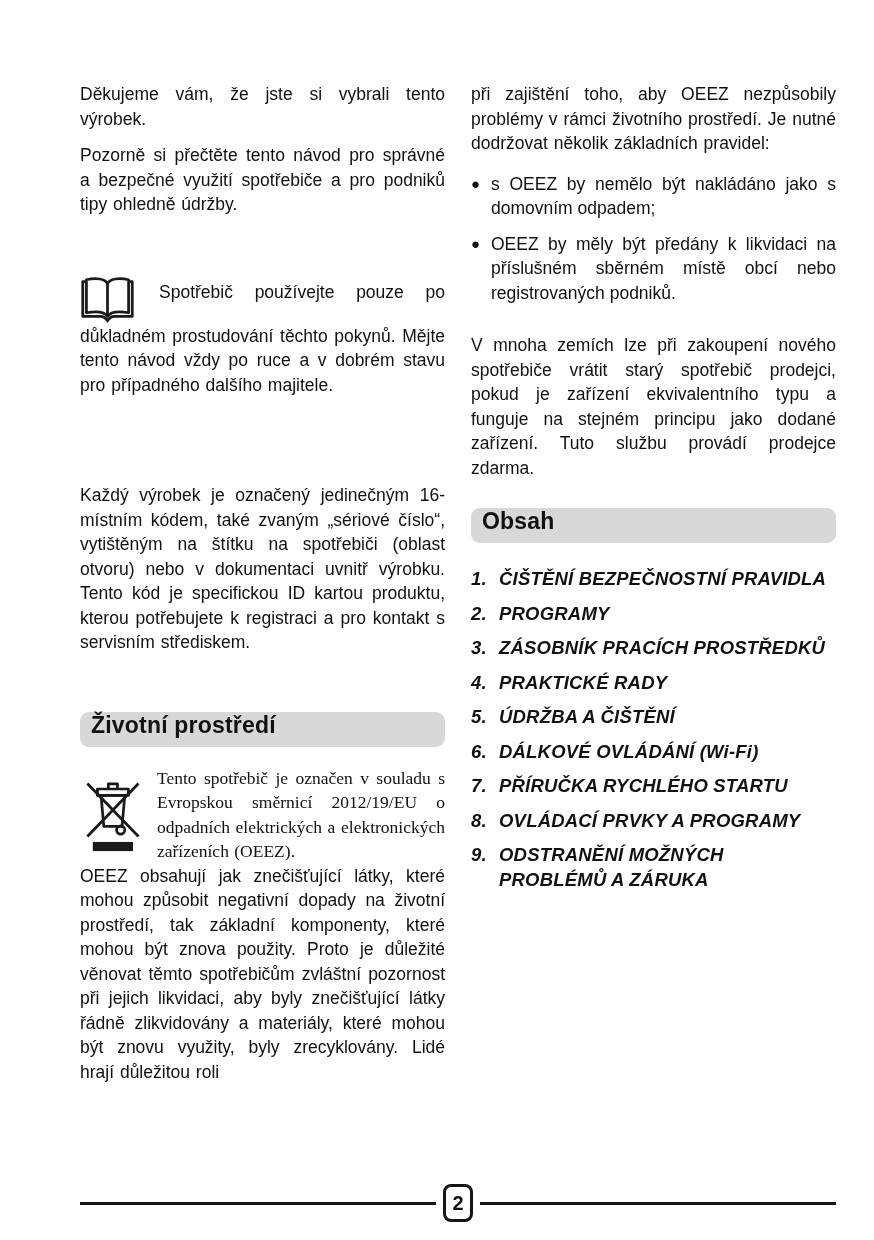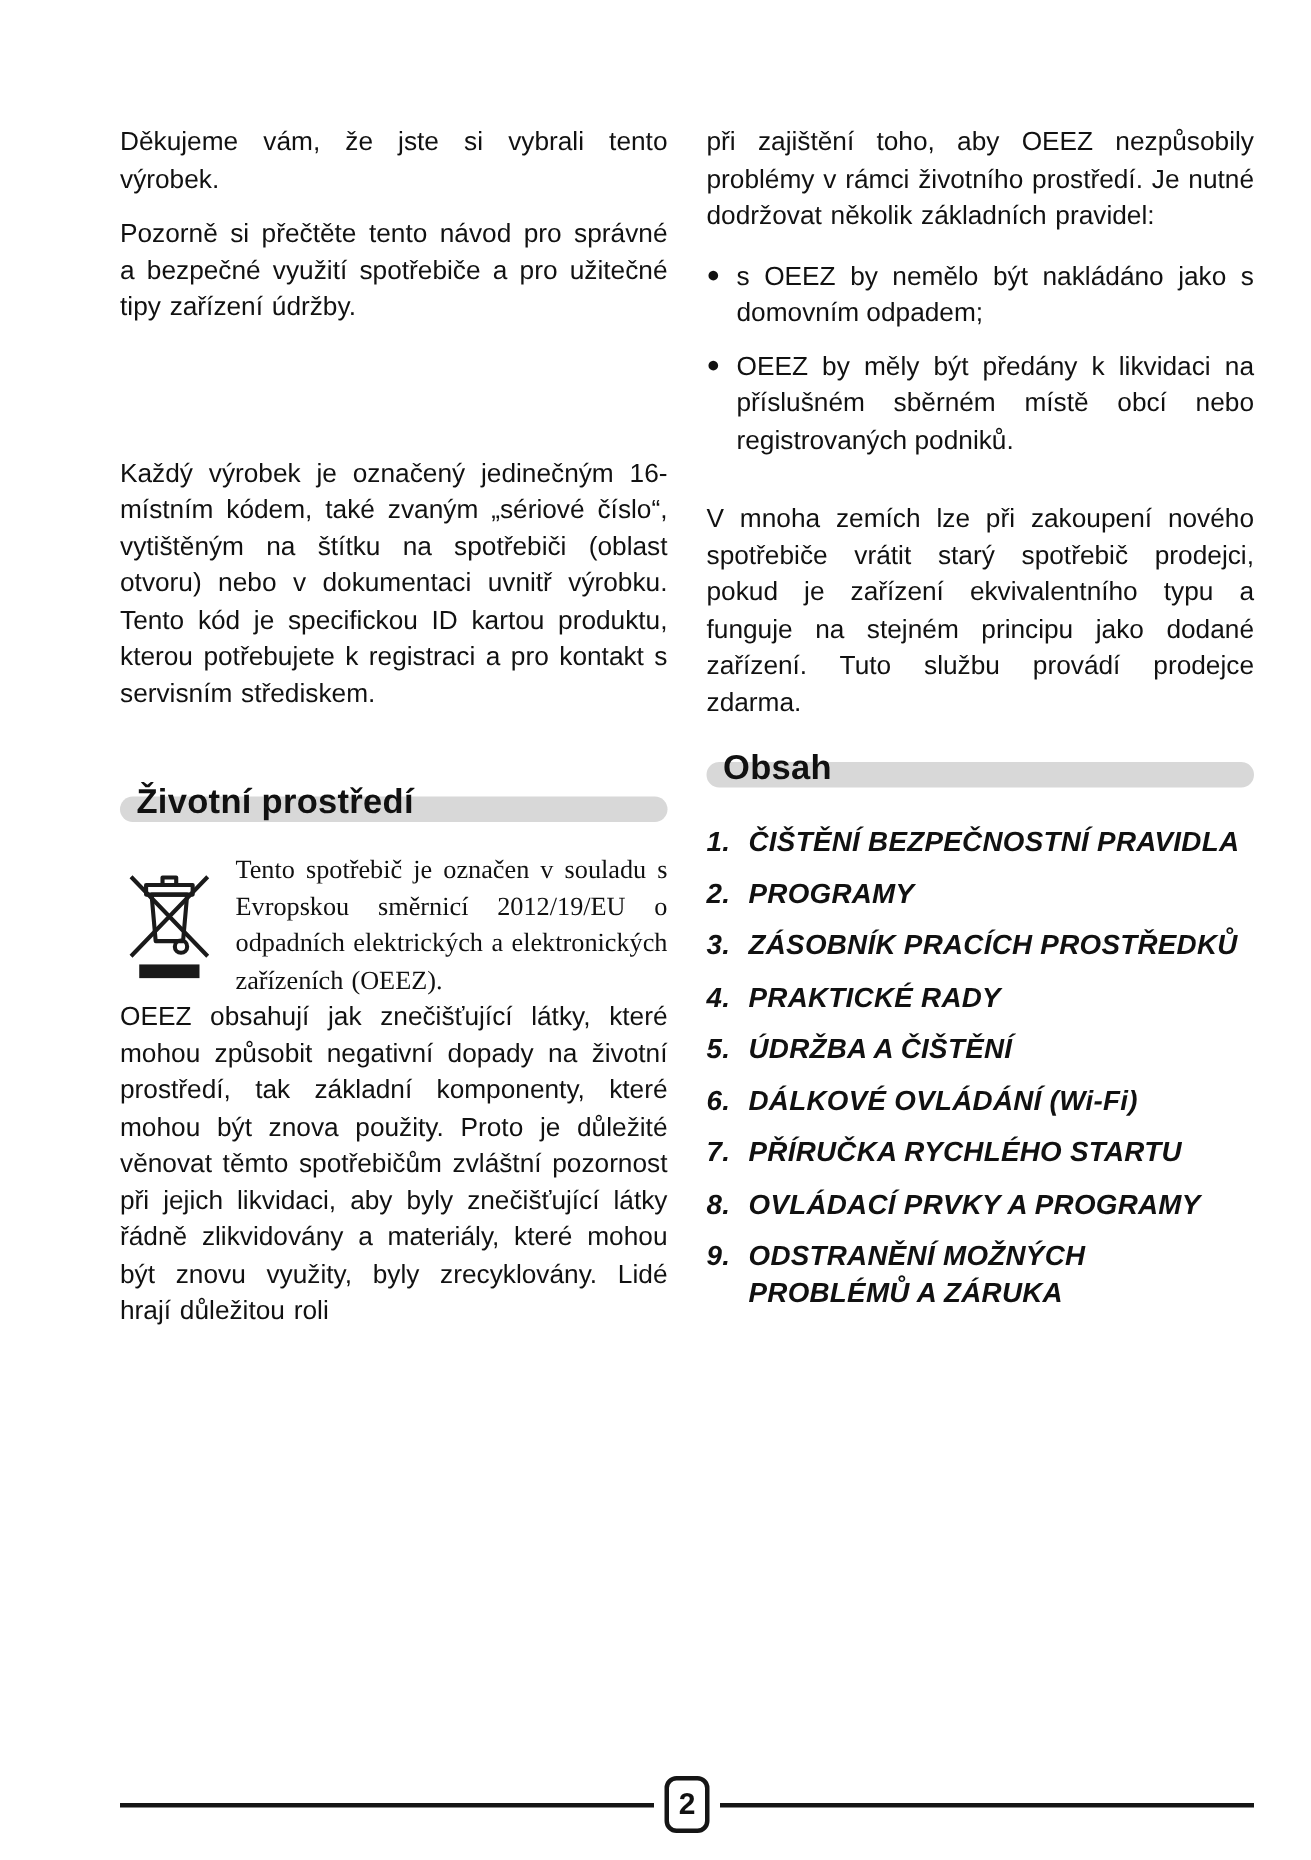--- a/index.html
+++ b/index.html
@@ -27,26 +27,26 @@
     text-align: justify;
     word-spacing: 1px;
   }
   .mt-para   { margin-top: 12px !important; }
   .mt-block  { margin-top: 57px !important; }
   .mt-serial { margin-top: 86px !important; }
   .mt-return { margin-top: 28px !important; }
 
   .section-header {
     margin-top: 57px;
-    height: 17px;
+    height: 35px;
     background: var(--color-header-bg, #d8d8d8);
     border-radius: 9px;
     padding: 0 11px;
     display: flex;
-    align-items: flex-end;
+    align-items: flex-start;
     font-size: 23px;
     font-weight: bold;
     letter-spacing: 0.2px;
   }
   .section-header.toc-header { margin-top: 28px; }
 
   .inline-book {
     display: inline-block;
     vertical-align: -26px;
     margin-right: 24px;
@@ -107,22 +107,29 @@
 </style>
 </head>
 <body>
 
 <div class="page">
   <div class="columns">
 
     <div class="col">
       <p class="body-text">Děkujeme vám, že jste si vybrali tento výrobek.</p>
 
-      <p class="body-text mt-para">Pozorně si přečtěte tento návod pro správné a bezpečné využití spotřebiče a pro užitečné tipy zařízení údržby.</p>
-
+      <p class="body-text mt-para">Pozorně si přečtěte tento návod pro správné a bezpečné využití spotřebiče a pro podniků tipy ohledně údržby.</p>
+
+      <p class="body-text mt-block">
+        <span class="inline-book"><svg width="55" height="50" viewBox="0 0 60 54">
+          <path class="stroke" d="M7 8 L3 8 L3 46 L22 46 C26 46 28.5 48 30 51 C31.5 48 34 46 38 46 L57 46 L57 8 L53 8"></path>
+          <path class="stroke" d="M30 10 C27 5 18 3.5 7 6 L7 42 C18 40 27 41 30 46 C33 41 42 40 53 42 L53 6 C42 3.5 33 5 30 10 Z"></path>
+          <path class="stroke" d="M30 10 L30 46"></path>
+        </svg></span><span>Spotřebič používejte pouze po důkladném prostudování těchto pokynů. Mějte tento návod vždy po ruce a v dobrém stavu pro případného dalšího majitele.</span>
+      </p>
 
       <p class="body-text mt-serial">Každý výrobek je označený jedinečným 16-místním kódem, také zvaným „sériové číslo“, vytištěným na štítku na spotřebiči (oblast otvoru) nebo v dokumentaci uvnitř výrobku. Tento kód je specifickou ID kartou produktu, kterou potřebujete k registraci a pro kontakt s servisním střediskem.</p>
 
       <h2 class="section-header">
         <span>Životní prostředí</span>
       </h2>
 
       <div class="weee-row">
         <span class="weee-icon"><svg width="64" height="84" viewBox="0 0 70 92">
           <path class="stroke" d="M23 30 L49 30 L46 64 L26 64 Z"></path>

